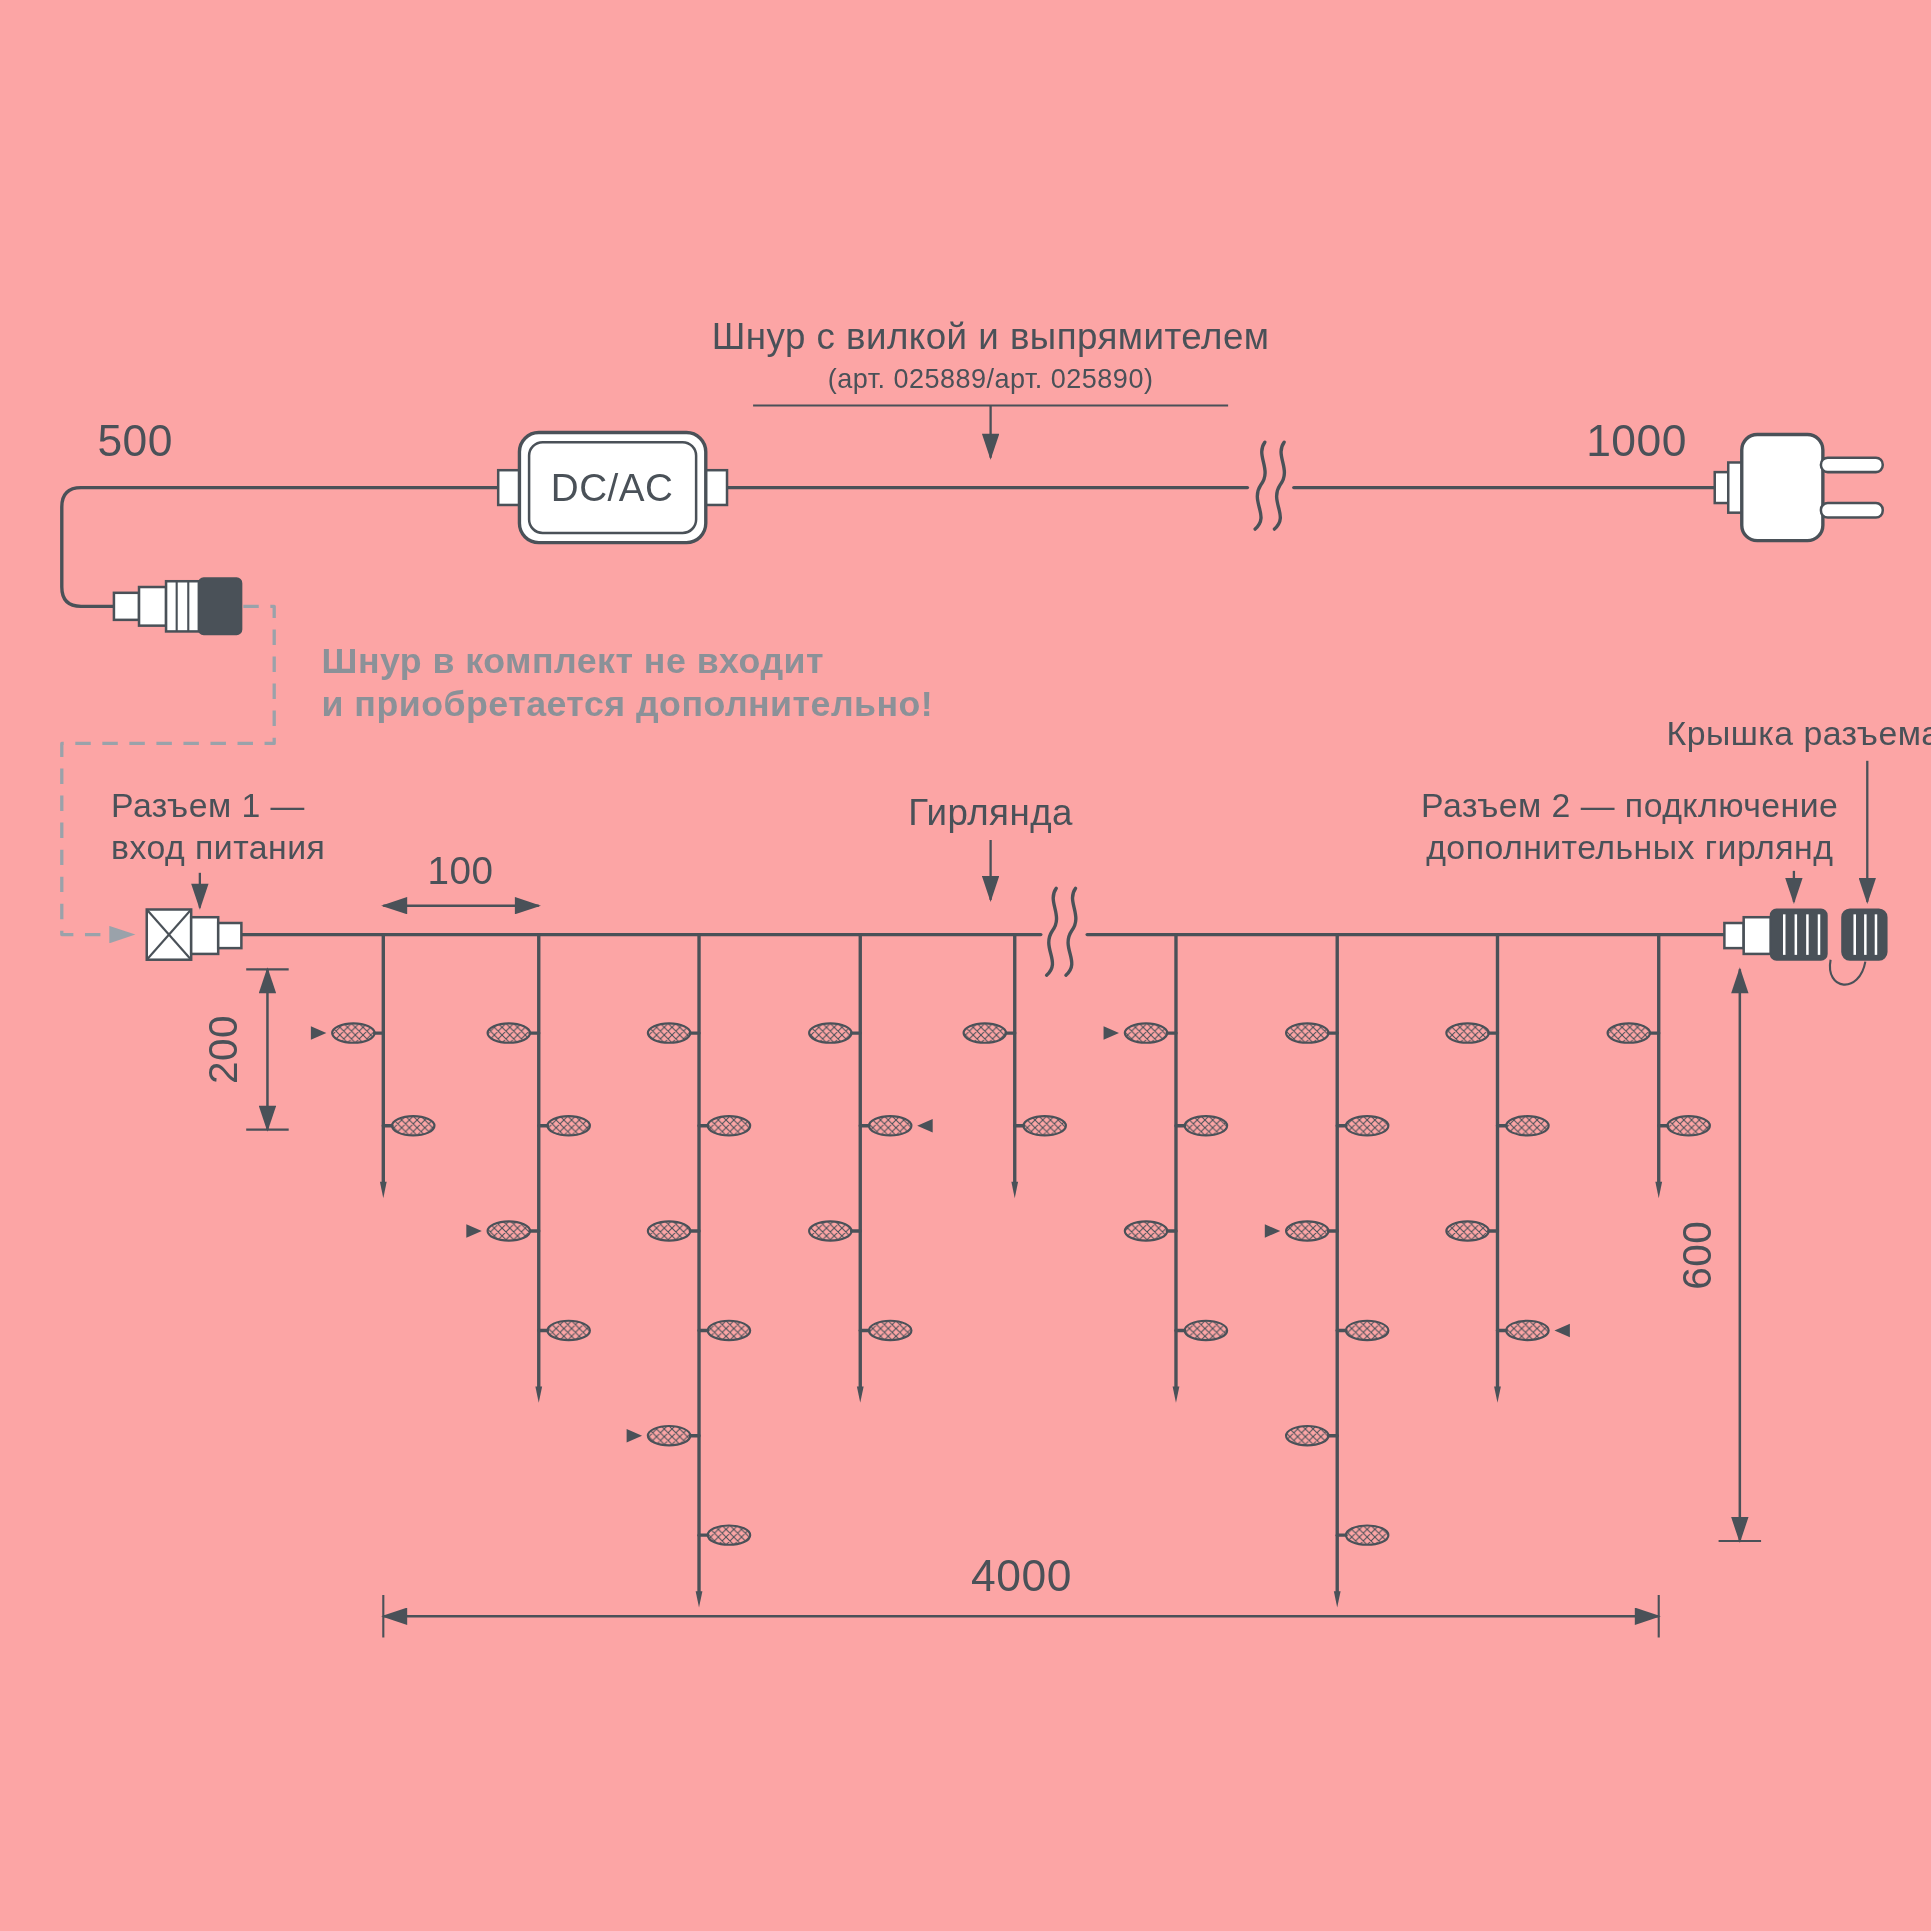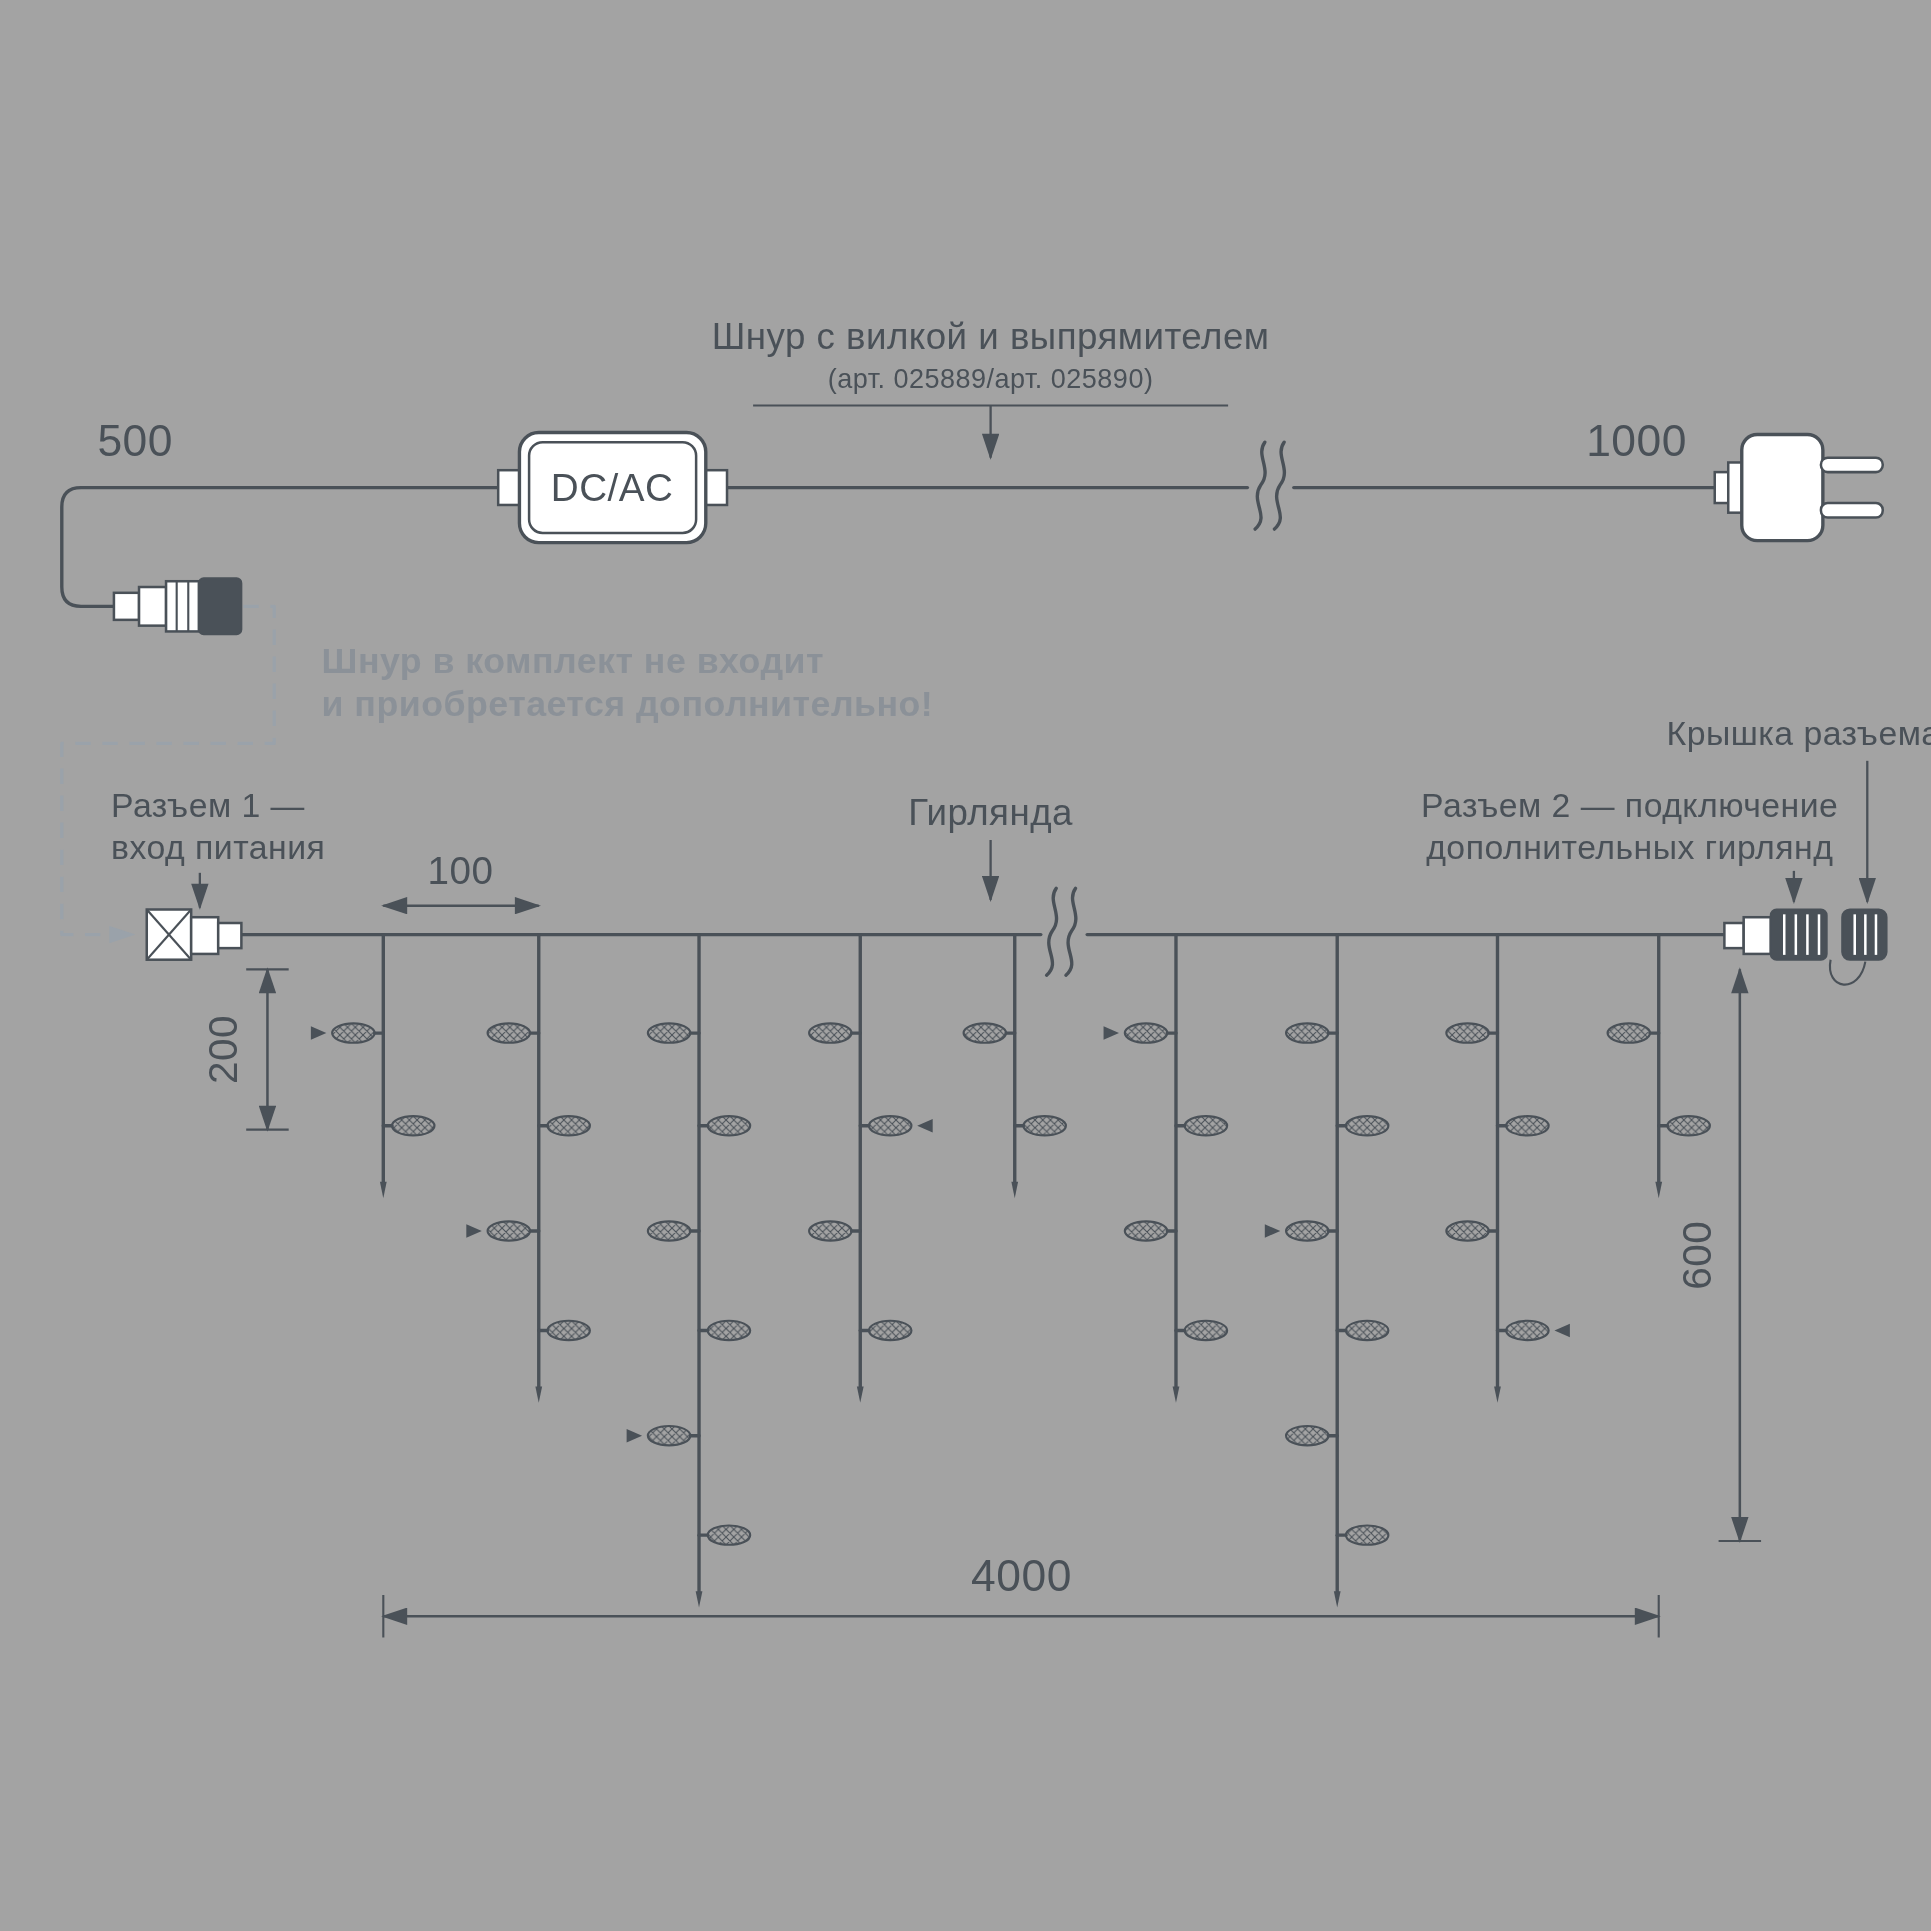--- a/index.html
+++ b/index.html
@@ -1,21 +1,21 @@
 <!DOCTYPE html>
 <html><head>
 <meta charset="utf-8">
 <style>
   :root{
     --ln:#4a5158;
     --note:#8b9198;
     --dash:#9aa2aa;
   }
   html,body{margin:0;padding:0;background:#ffffff;}
-  .stage{width:1931px;height:1931px;background:#a3a3a3;position:relative;}
+  .stage{width:1931px;height:1931px;background:#fca5a5;position:relative;}
   svg{display:block;}
   .w{stroke:var(--ln);stroke-width:3.5;fill:none;stroke-linecap:round;stroke-linejoin:round;}
   .t{stroke:var(--ln);stroke-width:2.2;fill:none;}
   .box{fill:#fff;stroke:var(--ln);stroke-width:3.5;}
   .box2{fill:#fff;stroke:var(--ln);stroke-width:2.6;}
   .dark{fill:var(--ln);stroke:var(--ln);stroke-width:2;}
   .ridge{stroke:#ffffff;stroke-width:2.6;fill:none;}
   .f{fill:var(--ln);}
   .fd{fill:var(--dash);}
   .dim{stroke:var(--ln);stroke-width:2.6;fill:none;}

